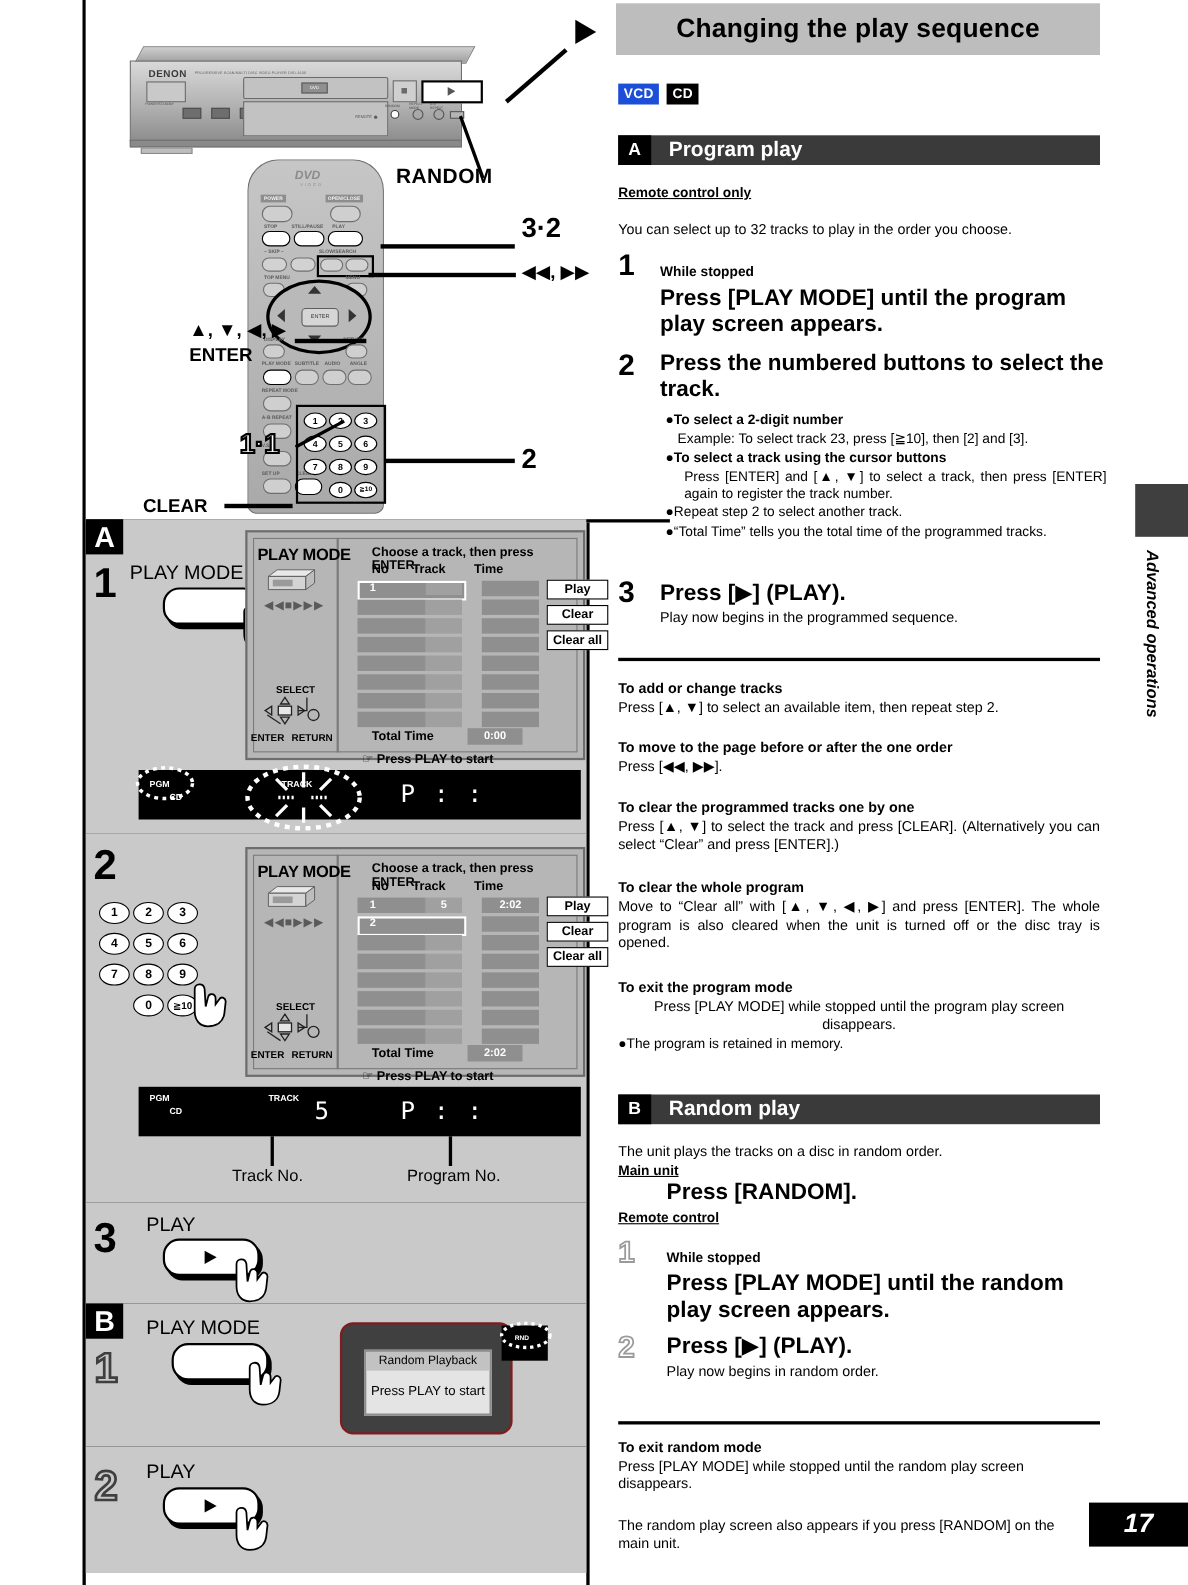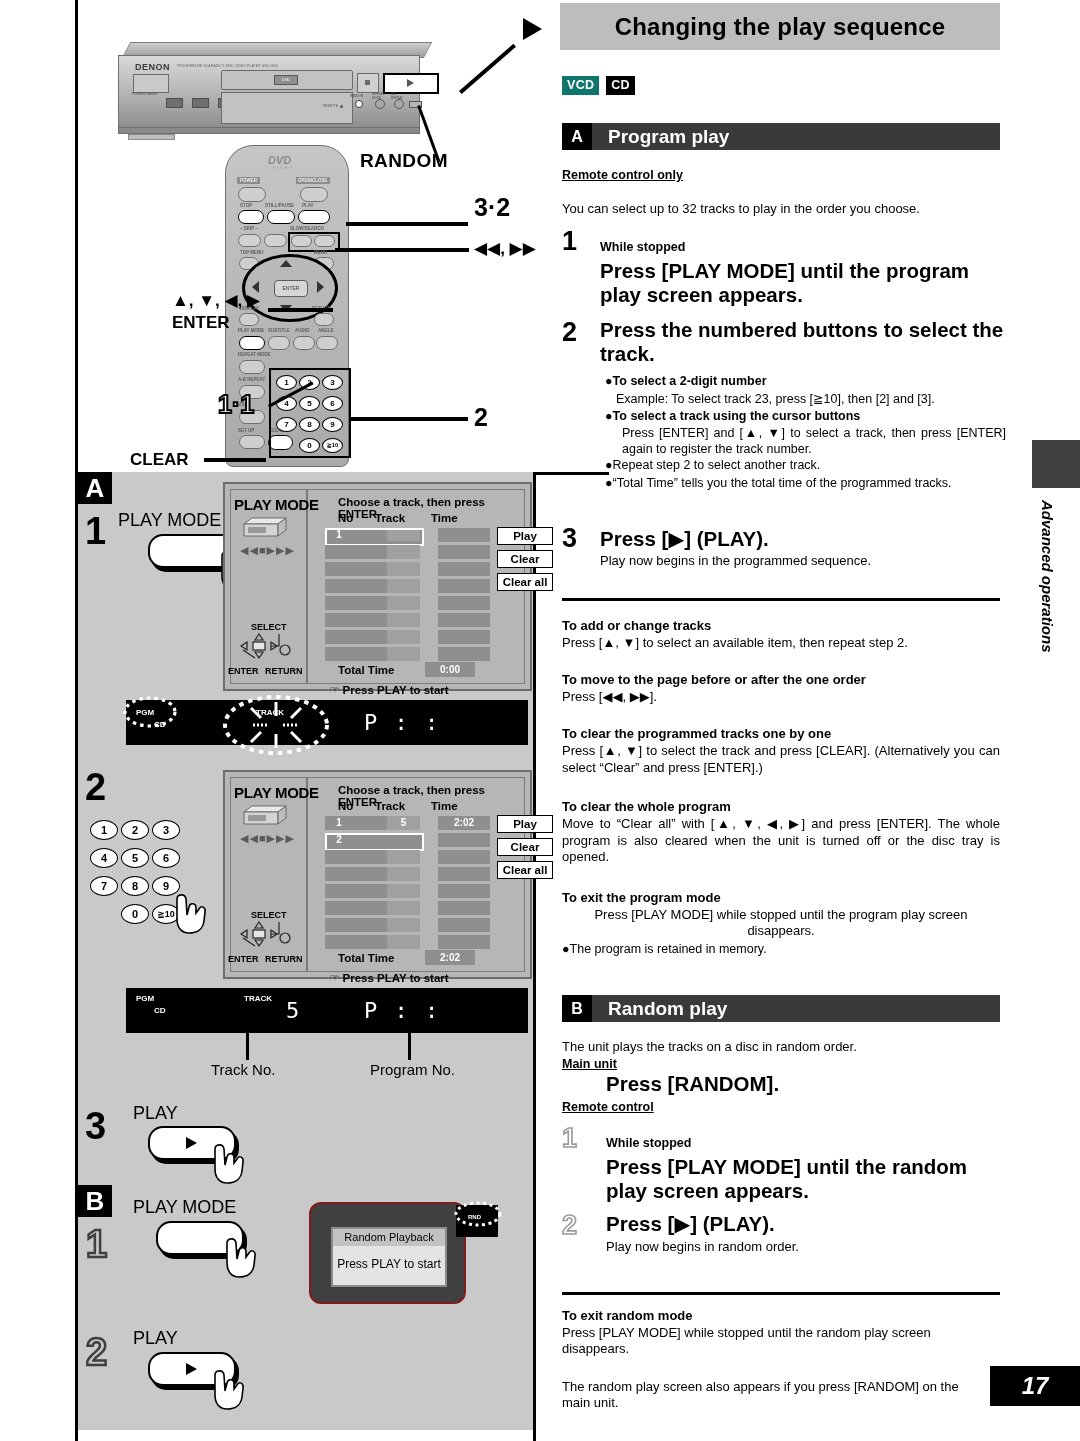--- a/index.html
+++ b/index.html
@@ -156,21 +156,21 @@
             background:#c2c2c2;line-height:17px;}
   .rosd .wb{position:absolute;width:100%;text-align:center;font-size:12px;}
   .rnddisp{position:absolute;background:#000;width:42px;height:32px;}
   .rnddisp .t{position:absolute;left:12px;top:9px;color:#fff;font-size:6px;font-weight:bold;}
   .titlebar{position:absolute;left:560px;top:3px;width:440px;height:47px;background:#bdbdbd;}
   .titlebar span{display:block;text-align:center;line-height:47px;font-size:24px;
                  font-weight:bold;letter-spacing:.2px;}
   .tagrow{position:absolute;left:562px;top:76px;display:flex;gap:7px;}
   .tag{font-size:12.5px;font-weight:bold;color:#fff;padding:2px 5px 2.5px 5px;
        letter-spacing:.3px;}
-  .tag.vcd{background:#0f766e;}
+  .tag.vcd{background:#1d4ed8;}
   .tag.cd{background:#000;}
 
   .secbar{position:absolute;left:562px;width:438px;height:27px;background:#3a3a3a;}
   .secbar .ltr{position:absolute;left:0;top:0;width:30px;height:27px;background:#000;
                color:#fff;font-size:16px;font-weight:bold;text-align:center;line-height:27px;}
   .secbar .nm{position:absolute;left:46px;top:0;line-height:27px;color:#fff;
               font-size:19px;font-weight:bold;}
 
   .uline{position:absolute;font-size:12.5px;font-weight:bold;text-decoration:underline;}
   .body{position:absolute;font-size:13px;line-height:16px;}

